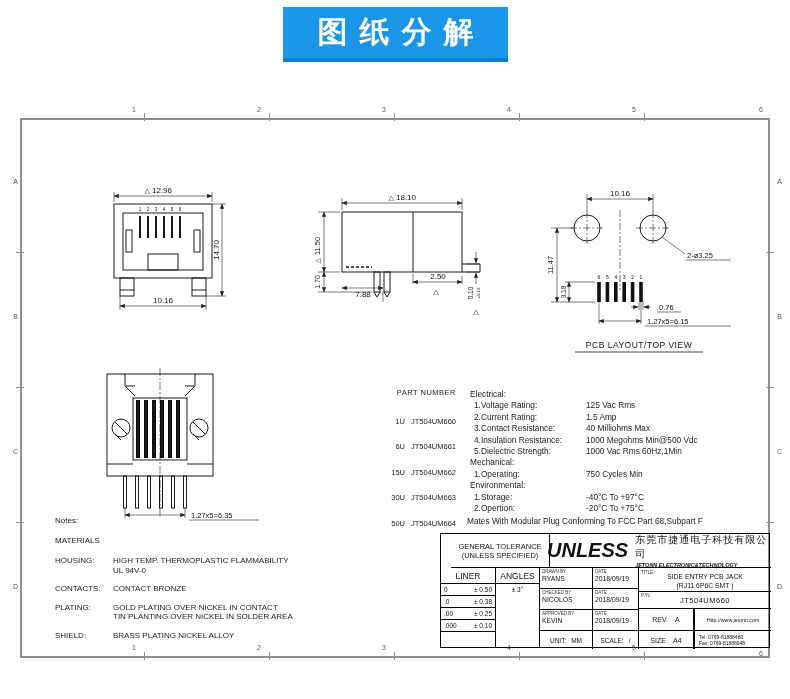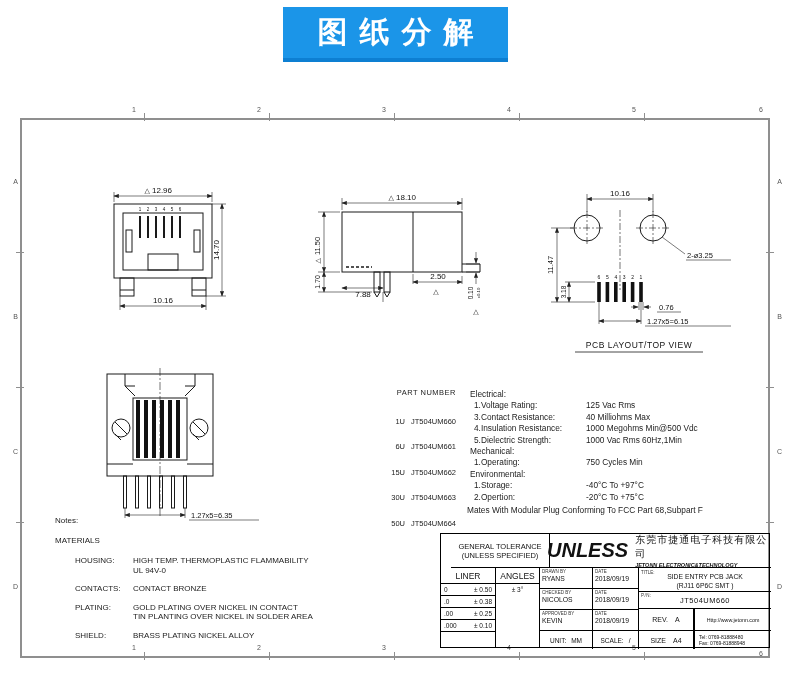--- a/index.html
+++ b/index.html
@@ -24,21 +24,21 @@
   
   .specs{left:467px;top:389px;width:285px;font-size:8.3px;line-height:11.4px;color:#222;}
   .specs .hd{padding-left:3px;}
   .srow{display:flex;padding-left:7px;}
   .srow .lab{width:112px;}
   .mates{margin-top:2px;}
   
   .notes{left:55px;top:516px;width:300px;font-size:8px;color:#222;}
   .notes .hd{margin-bottom:11px;}
   .nrow{display:flex;margin-bottom:9px;line-height:9.5px;}
-  .nrow .nlab{width:58px;margin-left:20px;}
+  .nrow .nlab{width:58px;}
   .nrow .nval{flex:1;}
   .pre{white-space:pre-line;}
   
   .tb{left:440px;top:533px;width:330px;height:115px;border:1px solid #000;box-sizing:border-box;color:#111;}
   .tb div{box-sizing:border-box;}
   .abs{position:absolute;}
   .bb{border-bottom:1px solid #000;}
   .br{border-right:1px solid #000;}
   .bl{border-left:1px solid #000;}
   .cen{display:flex;align-items:center;justify-content:center;}
@@ -313,20 +313,24 @@
     </div>
   </div>
 
   <div class="blk specs">
     <div class="hd">Electrical:</div>
     <div class="srow">
       <span class="lab">1.Voltage Rating:</span>
       <span>125 Vac Rms</span>
     </div>
     <div class="srow">
+      <span class="lab">2.Current Rating:</span>
+      <span>1.5 Amp</span>
+    </div>
+    <div class="srow">
       <span class="lab">3.Contact Resistance:</span>
       <span>40 Milliohms Max</span>
     </div>
     <div class="srow">
       <span class="lab">4.Insulation Resistance:</span>
       <span>1000 Megohms Min@500 Vdc</span>
     </div>
     <div class="srow">
       <span class="lab">5.Dielectric Strength:</span>
       <span>1000 Vac Rms 60Hz,1Min</span>

